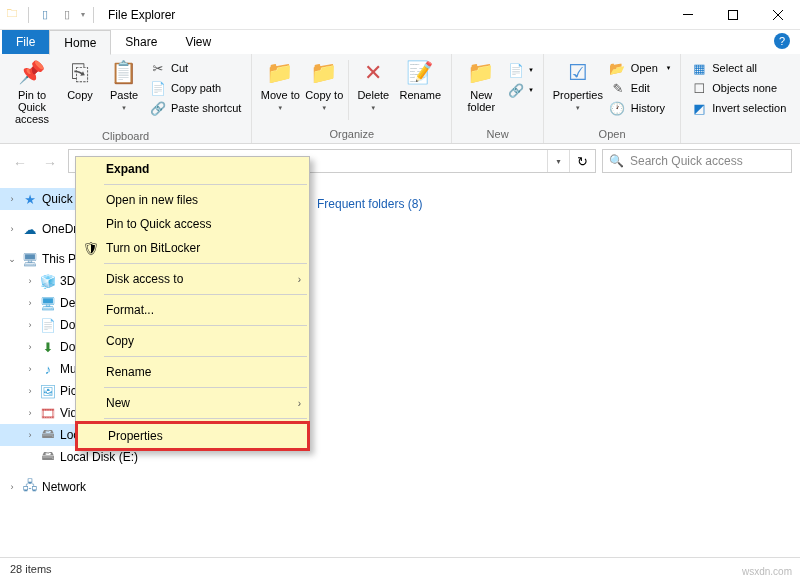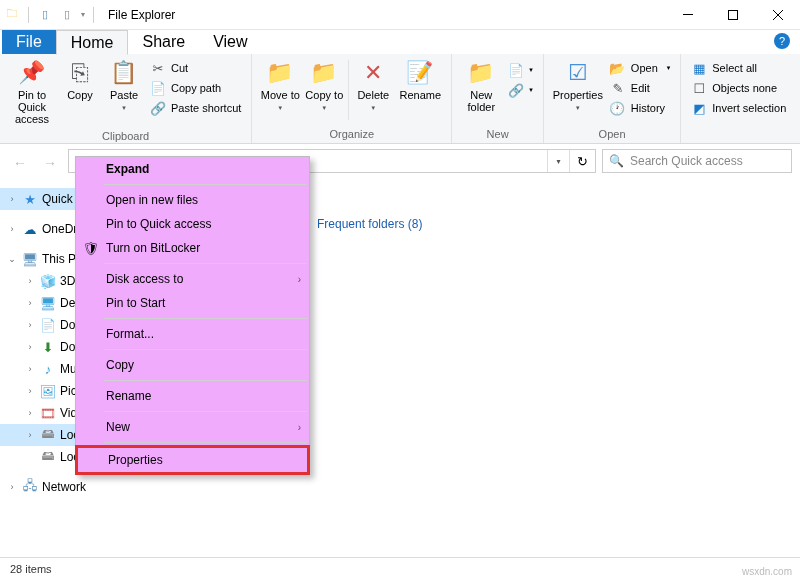--- a/index.html
+++ b/index.html
@@ -11,21 +11,21 @@
     .qat-icon { width: 16px; height: 16px; display: inline-flex; align-items: center; justify-content: center; font-size: 11px; }
     .folder-icon { color: #f5c14c; }
     .qat-sep { width: 1px; height: 16px; background: #d0d0d0; margin: 0 2px; }
     .qat-drop { font-size: 8px; color: #888; }
     .titlebar-title { margin-left: 8px; font-size: 12px; }
     .titlebar-right { margin-left: auto; display: flex; }
     .win-btn { width: 45px; height: 30px; display: flex; align-items: center; justify-content: center; color: #333; }
     
     
     .menutabs { height: 24px; display: flex; align-items: stretch; padding-left: 2px; position: relative; }
-    .menutab { padding: 0 14px; display: flex; align-items: center; font-size: 16px; cursor: pointer; }
+    .menutab { padding: 0 14px; display: flex; align-items: center; font-size: 12px; cursor: pointer; }
     .menutab.file { background: #1979ca; color: #fff; }
     .menutab.active { border: 1px solid #d0d0d0; border-bottom: 1px solid #f5f6f7; background: #f5f6f7; margin-bottom: -1px; }
     .help-icon { position: absolute; right: 10px; top: 3px; width: 16px; height: 16px; border-radius: 50%; background: #1979ca; color: #fff; display: flex; align-items: center; justify-content: center; font-size: 11px; }
     
     
     .ribbon { height: 90px; background: #f5f6f7; border-bottom: 1px solid #dadada; display: flex; }
     .ribbon-group { display: flex; flex-direction: column; border-right: 1px solid #e2e2e2; }
     .ribbon-group-items { flex: 1; display: flex; align-items: flex-start; padding: 3px 6px; }
     .ribbon-group-label { text-align: center; font-size: 11px; color: #666; padding: 2px 0 3px; }
     .ribbon-big { display: flex; flex-direction: column; align-items: center; width: 52px; padding-top: 2px; text-align: center; font-size: 11px; gap: 2px; line-height: 1.1; }
@@ -62,21 +62,21 @@
     .doc { color: #d0b050; }
     .down { color: #338833; }
     .music { color: #3aa0d8; }
     .pic { color: #3aa0d8; }
     .vid { color: #d05050; }
     
     .mainpane { flex: 1; padding: 5px 12px; position: relative; }
     .section-line { display: flex; align-items: center; font-size: 12px; color: #1a5fb4; margin-bottom: 6px; }
     
     
-    .context-menu { position: absolute; top: 156px; left: 75px; width: 235px; background: #f0abfc; border: 1px solid #bcbcbc; box-shadow: 4px 4px 6px rgba(0,0,0,.25); z-index: 10; }
+    .context-menu { position: absolute; top: 156px; left: 75px; width: 235px; background: #fef9c3; border: 1px solid #bcbcbc; box-shadow: 4px 4px 6px rgba(0,0,0,.25); z-index: 10; }
     .cm-item { display: flex; align-items: center; height: 24px; padding: 0 20px 0 30px; font-size: 12px; position: relative; }
     .cm-item.bold { font-weight: 600; }
     .cm-item .cm-ico { position: absolute; left: 6px; width: 18px; height: 18px; display: flex; align-items: center; justify-content: center; font-size: 13px; }
     .cm-item .cm-sub { position: absolute; right: 8px; font-size: 10px; color: #555; }
     .cm-sep { height: 1px; background: #d0d0d0; margin: 3px 2px 3px 28px; }
     .cm-highlight { border: 3px solid #e03030; margin: -1px; }
     
     
     .statusbar { position: absolute; bottom: 0; left: 0; right: 0; height: 22px; border-top: 1px solid #dcdcdc; display: flex; align-items: center; padding: 0 10px; font-size: 11px; color: #333; }
     .watermark { position: absolute; bottom: 2px; right: 8px; font-size: 10px; color: #bbb; }
@@ -328,21 +328,21 @@
       </div>
     <div class="tree-spacer"></div>
     <div class="tree-item">
         <span class="caret">›</span>
         <span class="tico net">🖧</span>
         <span>Network</span>
       </div>
   </div>
 
   <div class="mainpane">
-    <div class="section-line" style="margin-top:34px;padding-left:115px">
+    <div class="section-line" style="margin-top:14px;padding-left:115px">
         <span>Frequent folders (8)</span>
       </div>
   </div>
 </div>
 
 <div class="context-menu">
   <div class="cm-item bold">
       <span>Expand</span>
     </div>
   <div class="cm-sep"></div>
@@ -354,23 +354,20 @@
     </div>
   <div class="cm-item">
       <span class="cm-ico">🛡</span>
       <span>Turn on BitLocker</span>
     </div>
   <div class="cm-sep"></div>
   <div class="cm-item">
       <span>Disk access to</span>
       <span class="cm-sub">›</span>
     </div>
-  <div class="cm-item">
-      <span>Pin to Start</span>
-    </div>
   <div class="cm-sep"></div>
   <div class="cm-item">
       <span>Format...</span>
     </div>
   <div class="cm-sep"></div>
   <div class="cm-item">
       <span>Copy</span>
     </div>
   <div class="cm-sep"></div>
   <div class="cm-item">

